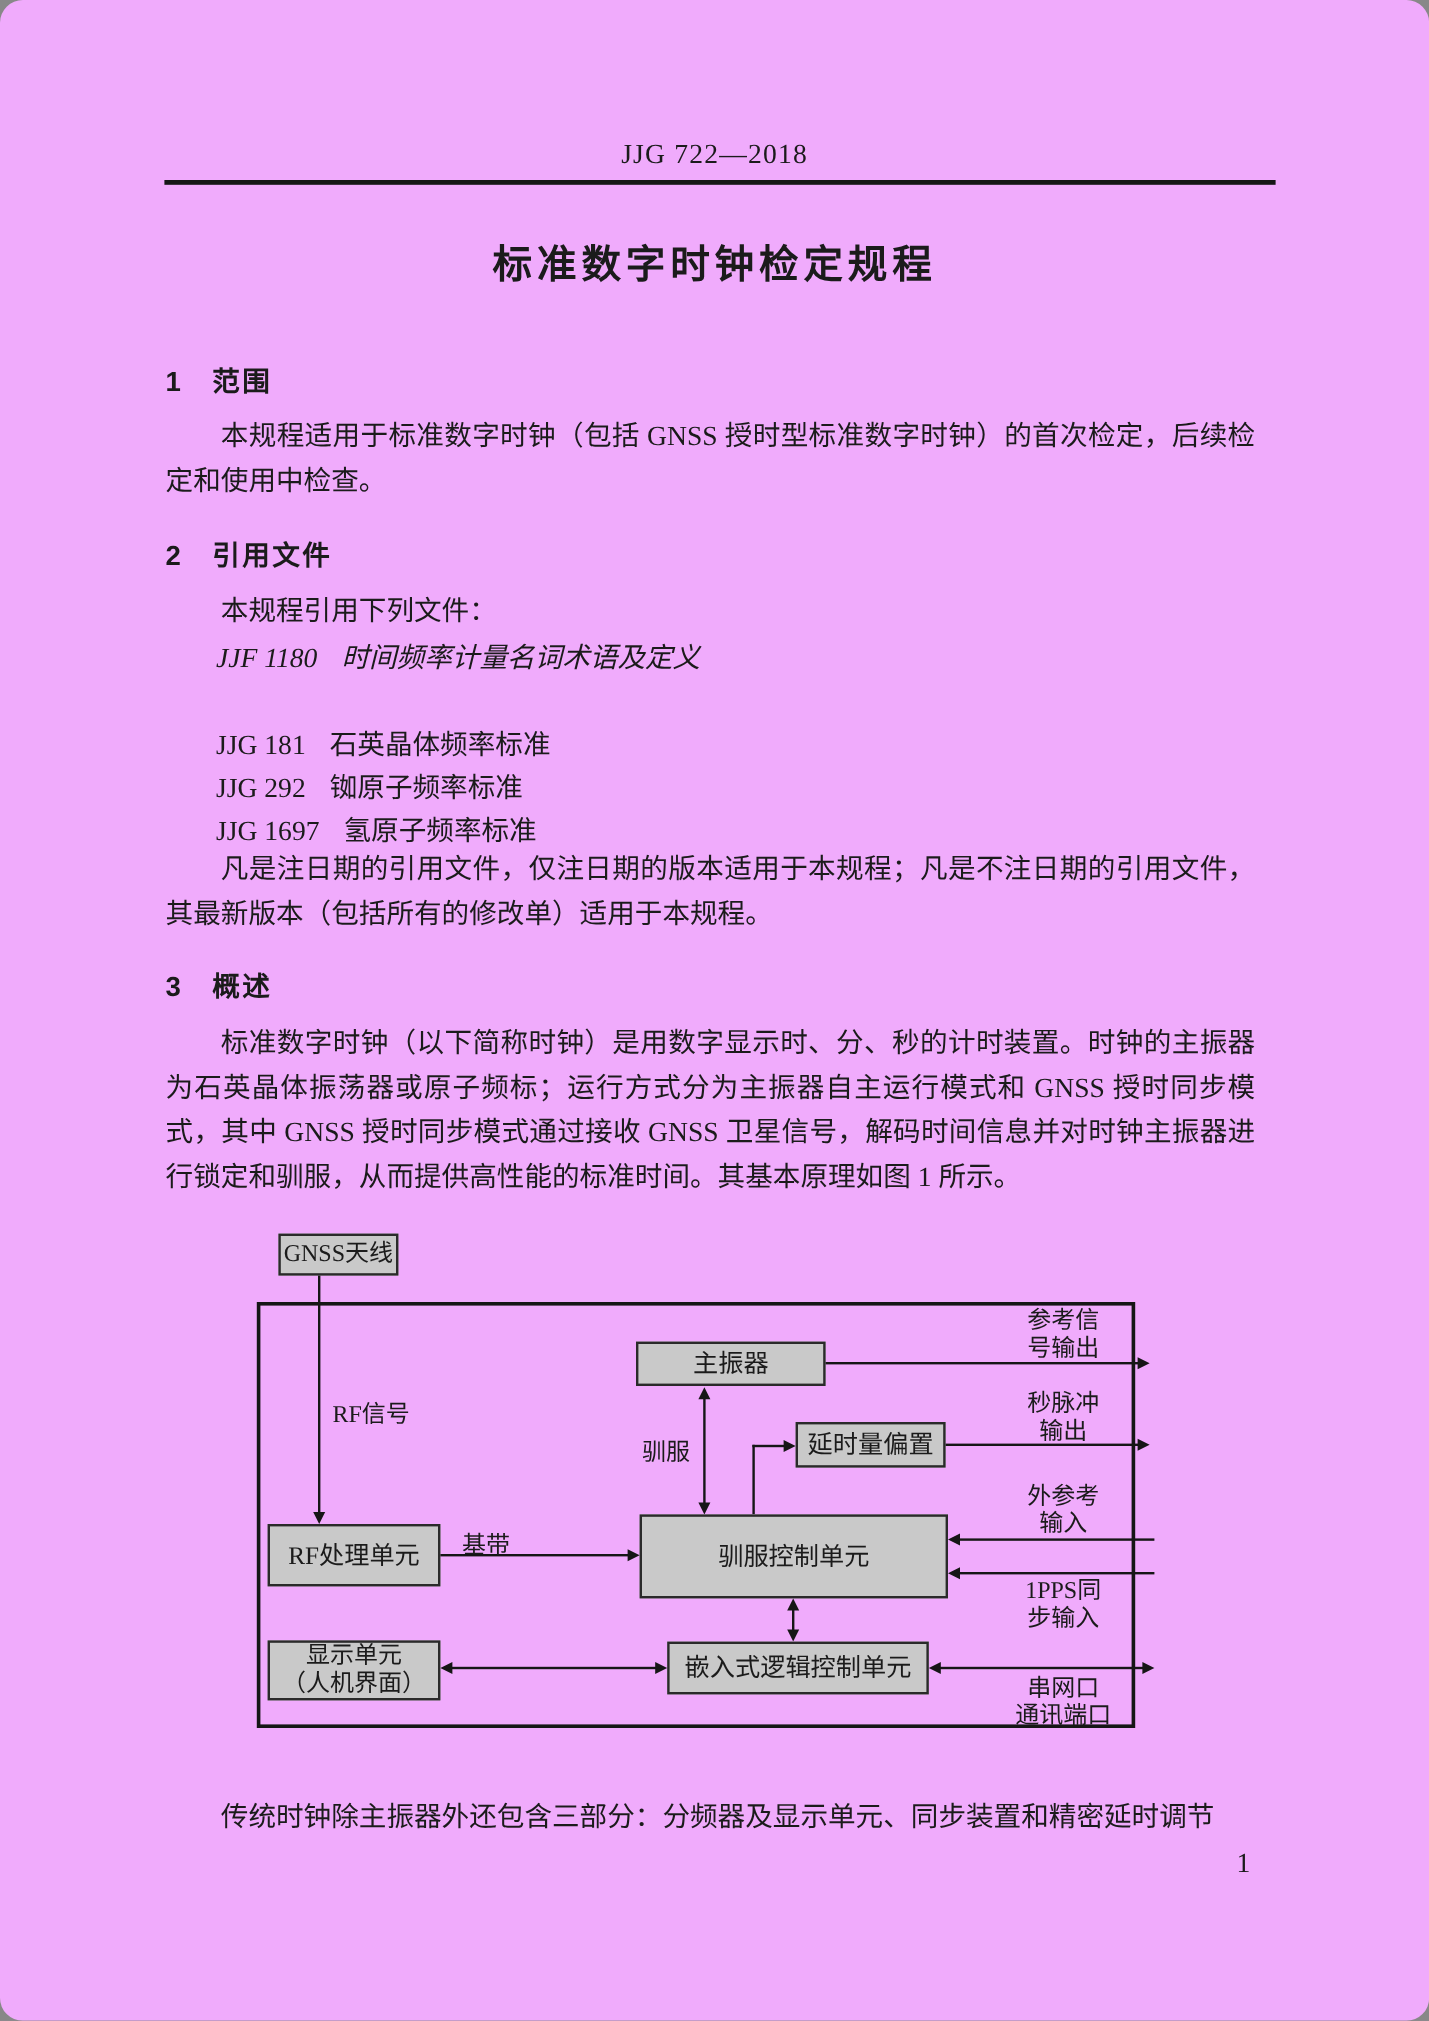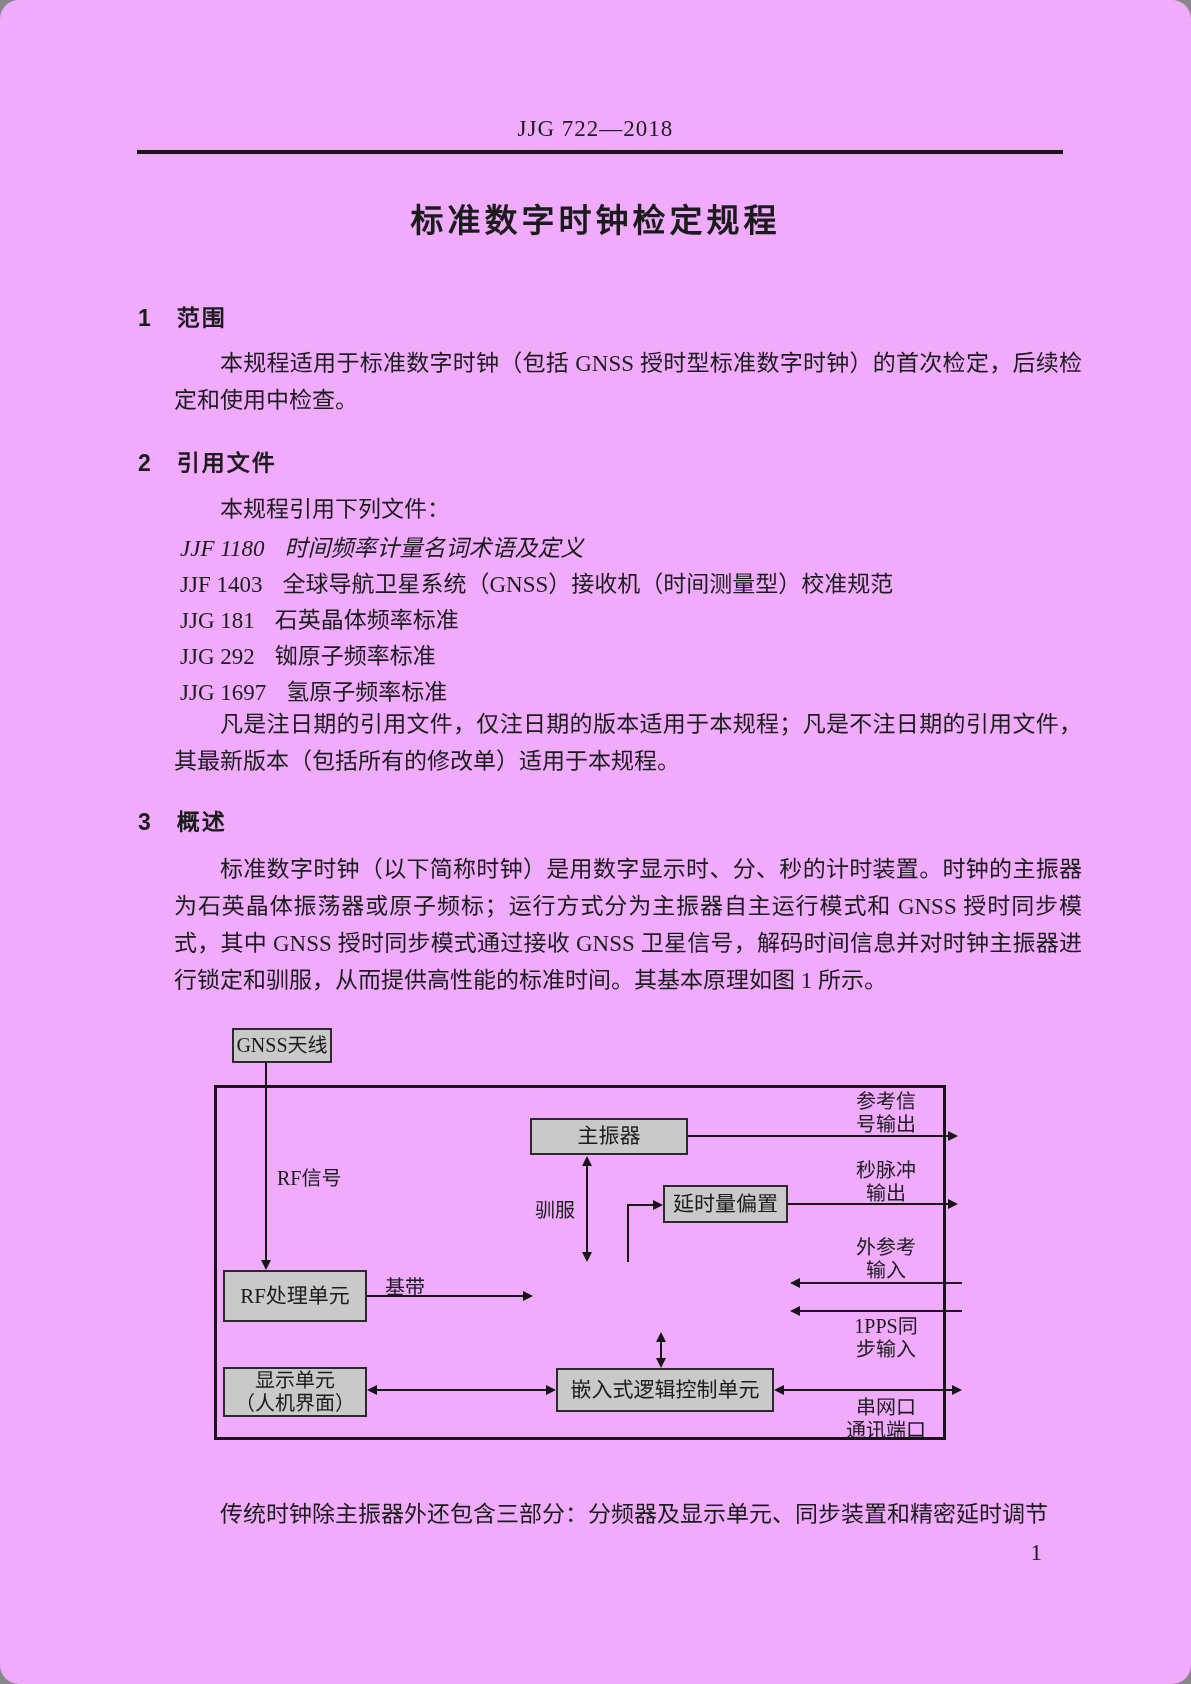--- a/index.html
+++ b/index.html
@@ -21,21 +21,21 @@
   #doc-title   { left:0; top:194px; width:100%; text-align:center; font-size:33px; letter-spacing:4px; }
 
   
   .sec-head { left:138px; font-size:23px; }
   .sec-head .num { display:inline-block; }
   .sec-head .txt { display:inline-block; margin-left:26px; letter-spacing:2px; }
   .para {
     left:138px; width:908px; font-size:23px; line-height:37px;
     text-align:justify; text-justify:inter-ideograph;
   }
-  .indent { text-indent:46px;margin-left:36px; }
+  .indent { text-indent:46px; }
   .ref-line { left:180px; font-size:23px; line-height:36px; white-space:nowrap; }
   .ref-line .ref-code { display:inline-block; }
   .ref-line .ref-name { display:inline-block; margin-left:20px; }
 
   
   .dbox {
     position:absolute; background:#c9c9c9; border:2px solid #2a2a2a;
     display:flex; align-items:center; justify-content:center;
     font-size:21px; text-align:center; line-height:23px;
   }
@@ -68,23 +68,20 @@
   </div>
   <div class="abs para indent" style="top:345px;">本规程适用于标准数字时钟（包括 GNSS 授时型标准数字时钟）的首次检定，后续检定和使用中检查。</div>
 
   <div class="abs hei sec-head" style="top:444px;">
     <span class="num">2</span><span class="txt">引用文件</span>
   </div>
   <div class="abs para indent" style="top:491px;">本规程引用下列文件：</div>
 
   <div class="abs ref-line" style="top:531px;font-style:italic;">
     <span class="ref-code">JJF 1180</span><span class="ref-name">时间频率计量名词术语及定义</span>
-  </div>
-  <div class="abs ref-line" style="top:567px;">
-    <span class="ref-code">JJF 1403</span><span class="ref-name">全球导航卫星系统（GNSS）接收机（时间测量型）校准规范</span>
   </div>
   <div class="abs ref-line" style="top:603px;">
     <span class="ref-code">JJG 181</span><span class="ref-name">石英晶体频率标准</span>
   </div>
   <div class="abs ref-line" style="top:639px;">
     <span class="ref-code">JJG 292</span><span class="ref-name">铷原子频率标准</span>
   </div>
   <div class="abs ref-line" style="top:675px;">
     <span class="ref-code">JJG 1697</span><span class="ref-name">氢原子频率标准</span>
   </div>
@@ -122,20 +119,21 @@
   <div class="hline" style="left:627px; top:1204px; width:28px;"></div>
   <div class="arr arr-right" style="left:653px; top:1200px;"></div>
 
   <div class="hline" style="left:788px; top:1203px; width:162px;"></div>
   <div class="arr arr-right" style="left:948px; top:1199px;"></div>
   <div class="rlabel" style="top:1159px;">
     <div>秒脉冲</div>
     <div>输出</div>
   </div>
 
+  <div class="dbox" style="left:533px; top:1262px; width:257px; height:70px;">驯服控制单元</div>
 
   <div class="dbox" style="left:223px; top:1270px; width:144px; height:52px;">RF处理单元</div>
   <div class="hline" style="left:367px; top:1295px; width:158px;"></div>
   <div class="arr arr-right" style="left:523px; top:1291px;"></div>
   <div class="flabel" style="left:385px; top:1271px;">基带</div>
 
   <div class="hline" style="left:799px; top:1282px; width:163px;"></div>
   <div class="arr arr-left" style="left:790px; top:1278px;"></div>
   <div class="rlabel" style="top:1236px;">
     <div>外参考</div>

